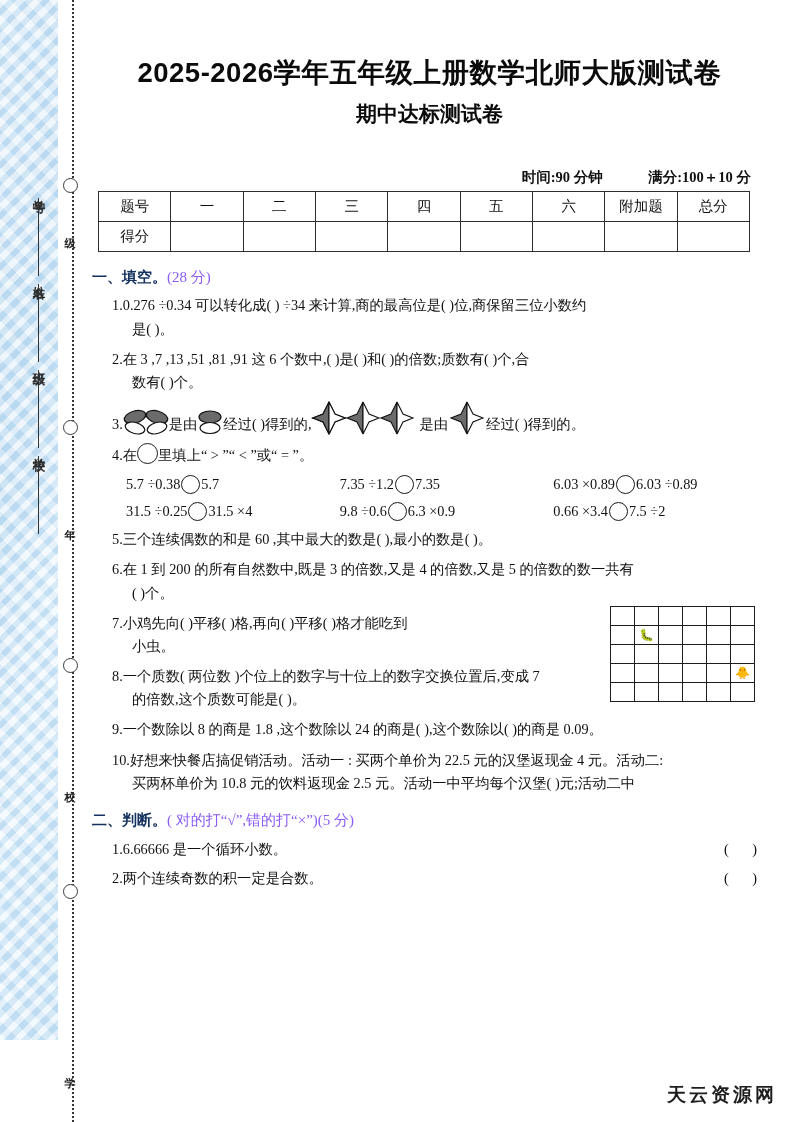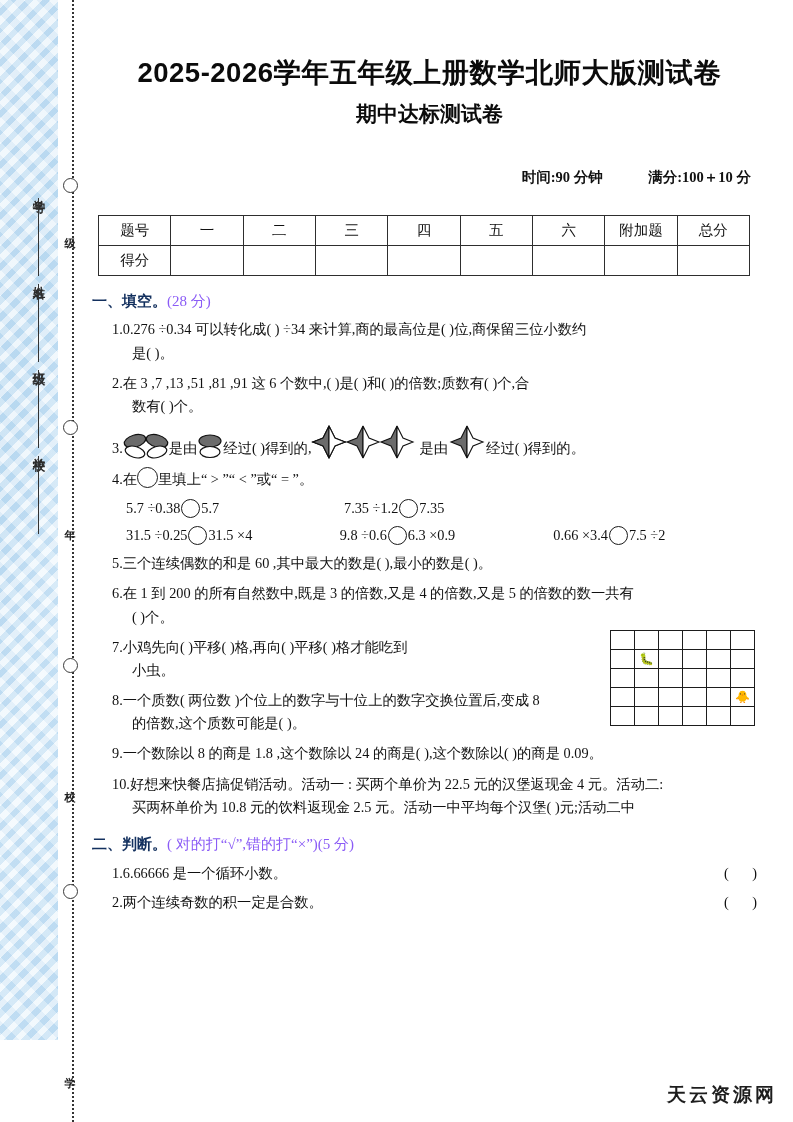--- a/index.html
+++ b/index.html
@@ -67,21 +67,21 @@
     font-family:"Liberation Sans", sans-serif;
     font-size:21px;font-weight:700;color:#0b0b0b;margin-top:10px;
   }
   .meta-line{
     margin-top:40px;text-align:right;padding-right:16px;
     font-size:14.5px;font-family:"Liberation Serif", serif;font-weight:700;
   }
   .meta-line span{margin-left:42px;}
   
   table.score{
-    margin-top:28px;border-collapse:collapse;width:652px;margin-left:6px;
+    margin-top:4px;border-collapse:collapse;width:652px;margin-left:6px;
     table-layout:fixed;
   }
   table.score td{
     border:1.1px solid #2e2e2e;
     height:27px;text-align:center;vertical-align:middle;
     font-size:14.5px;font-family:"Liberation Serif", serif;
   }
   table.score td.lbl{font-weight:400;}
   
   .sec-head{
@@ -257,20 +257,25 @@
     <div class="cmp-cell">
       <span>5.7 ÷0.38</span>
       <span class="circ-sm"></span>
       <span>5.7</span>
     </div>
     <div class="cmp-cell">
       <span>7.35 ÷1.2</span>
       <span class="circ-sm"></span>
       <span>7.35</span>
     </div>
+    <div class="cmp-cell">
+      <span>6.03 ×0.89</span>
+      <span class="circ-sm"></span>
+      <span>6.03 ÷0.89</span>
+    </div>
   </div>
 
   <div class="cmp-row">
     <div class="cmp-cell">
       <span>31.5 ÷0.25</span>
       <span class="circ-sm"></span>
       <span>31.5 ×4</span>
     </div>
     <div class="cmp-cell">
       <span>9.8 ÷0.6</span>
@@ -340,21 +345,21 @@
           <td></td>
               <td></td>
               <td></td>
         </tr>
       </tbody>
         </table>
     </div>
   </div>
 
   <div class="q" style="width:525px;">
-    <span class="ln"><span>8.</span><span>一个质数( 两位数 )个位上的数字与十位上的数字交换位置后,变成 8</span></span>
+    <span class="ln"><span>8.</span><span>一个质数( 两位数 )个位上的数字与十位上的数字交换位置后,变成 7</span></span>
     <span class="ln"><span class="indent"></span><span>的倍数,这个质数可能是(                )。</span></span>
   </div>
 
   <div class="q">
     <span>9.</span><span>一个数除以 8 的商是 1.8 ,这个数除以 24 的商是(        ),这个数除以(        )的商是 0.09。</span>
   </div>
 
   <div class="q">
     <span class="ln"><span>10.</span><span>好想来快餐店搞促销活动。活动一 : 买两个单价为 22.5 元的汉堡返现金 4 元。活动二:</span></span>
     <span class="ln"><span class="indent"></span><span>买两杯单价为 10.8 元的饮料返现金 2.5 元。活动一中平均每个汉堡(        )元;活动二中</span></span>

